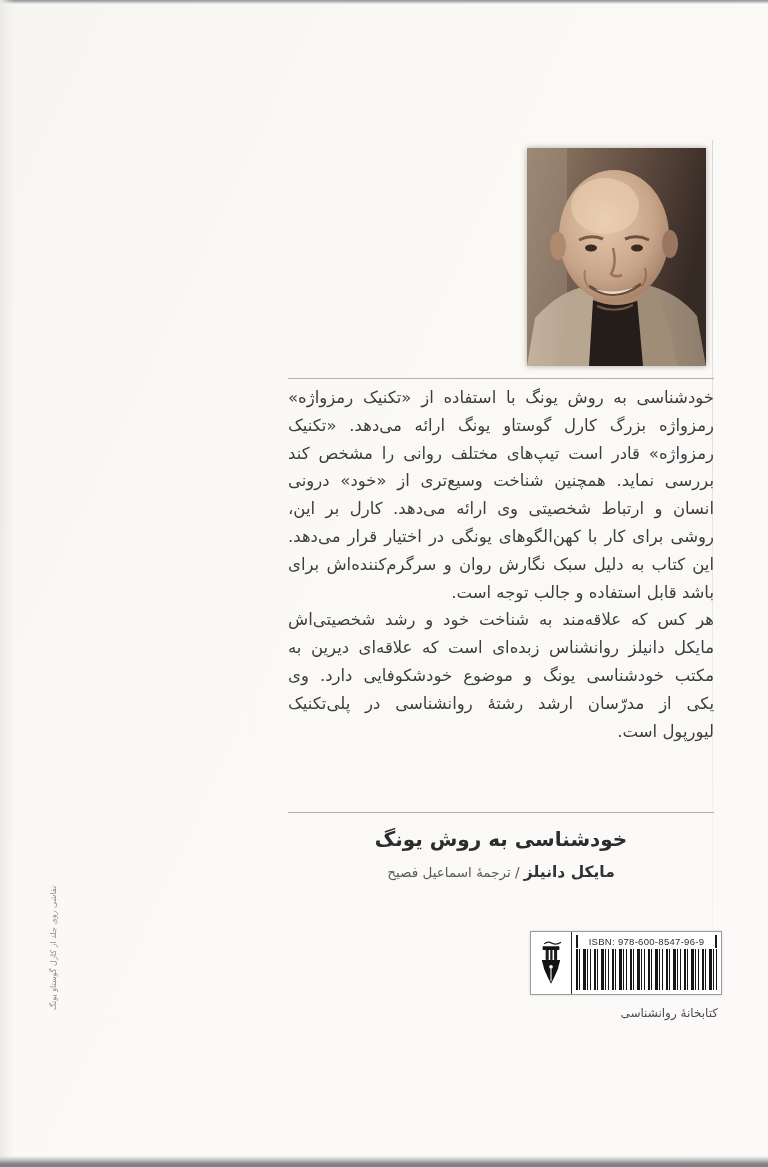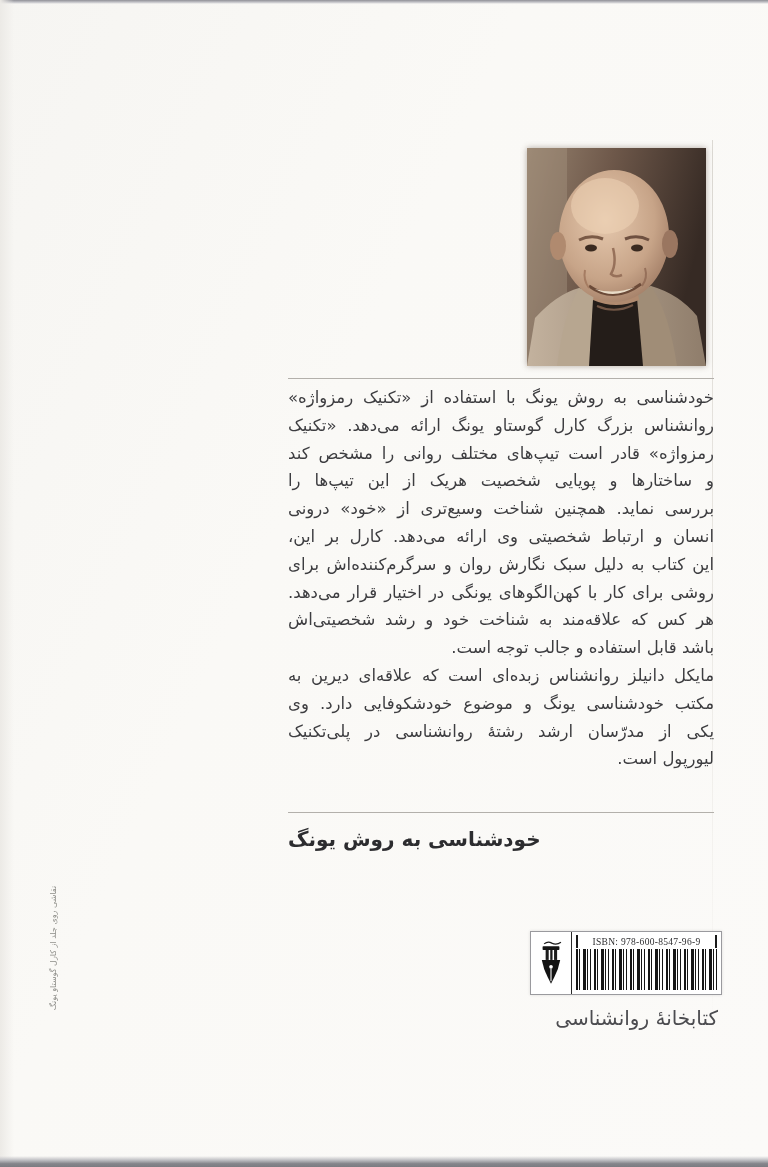--- a/index.html
+++ b/index.html
@@ -30,46 +30,46 @@
   .rule-bottom{top:812px;}
 
   
   .body-text{position:absolute;left:288px;top:384px;width:426px;direction:rtl;
     color:#3d3d40;font-size:16.5px;}
   .body-text .line{height:27.8px;line-height:27.8px;overflow:hidden;
     text-align:justify;text-align-last:justify;white-space:normal;}
   .body-text .line.last{text-align-last:right;}
 
   
-  .title-block{position:absolute;left:288px;top:824px;width:426px;direction:rtl;text-align:left;}
+  .title-block{position:absolute;left:288px;top:824px;width:426px;direction:rtl;text-align:center;}
   .book-title{font-size:20px;font-weight:bold;color:#2c2c2f;line-height:30px;}
   .author-row{margin-top:6px;font-size:13.5px;color:#5a5a5e;line-height:24px;}
   .author-row .author{font-weight:bold;font-size:15.5px;color:#333336;}
 
   
   .barcode-box{position:absolute;left:530px;top:931px;width:192px;height:64px;
     background:#fff;border:1px solid #9a9a9e;box-sizing:border-box;
     display:flex;flex-direction:row;box-shadow:0 0 3px rgba(0,0,0,.12);}
   .bars-area{flex:1;display:flex;flex-direction:column;padding:3px 4px 4px 4px;min-width:0;}
   .isbn-row{display:flex;align-items:center;height:13px;}
   .guard-bar{width:2px;height:13px;background:#1a1a1a;flex:0 0 auto;}
   .isbn-text{flex:1;text-align:center;font-size:9.5px;color:#2e2e30;
-    letter-spacing:.3px;white-space:nowrap;overflow:hidden;font-family:Liberation Serif, serif;}
+    letter-spacing:.3px;white-space:nowrap;overflow:hidden;font-family:Liberation Sans, sans-serif;}
   .bars{flex:1;margin-top:1px;
     background:repeating-linear-gradient(to right,
       #161616 0 2px,#fff 2px 3px,#161616 3px 4px,#fff 4px 7px,
       #161616 7px 10px,#fff 10px 11px,#161616 11px 12px,#fff 12px 14px,
       #161616 14px 15px,#fff 15px 18px);}
   .logo-area{flex:0 0 40px;border-right:1px solid #2a2a2a;display:flex;
     align-items:center;justify-content:center;}
   .logo-area svg{display:block;width:26px;height:54px;}
 
   
   .series-label{position:absolute;left:530px;top:1006px;width:188px;direction:rtl;
-    text-align:right;padding-right:4px;font-size:20px;color:#4c4c50;}
+    text-align:right;padding-right:4px;font-size:12px;color:#4c4c50;}
 
   
   .spine-credit{position:absolute;left:-45px;top:942px;width:200px;height:12px;
     transform:rotate(-90deg);transform-origin:center;
     direction:rtl;text-align:center;font-size:8px;color:#8d8d88;
     white-space:nowrap;letter-spacing:.5px;}
 </style>
 </head>
 <body>
 
@@ -129,38 +129,40 @@
       <path d="M58,122 Q56,132 62,140" stroke="#a57c62" stroke-width="2" fill="none"></path>
       <path d="M118,120 Q121,130 115,138" stroke="#96705a" stroke-width="2" fill="none"></path>
 
       <path d="M70,158 Q88,166 106,157" stroke="#a57c62" stroke-width="2" fill="none" opacity="0.6"></path>
     </svg>
   </div>
 
   <div class="rule rule-top"></div>
   <div class="body-text">
       <div class="line">خودشناسی به روش یونگ با استفاده از «تکنیک رمزواژه»</div>
-      <div class="line">روانشناس بزرگ کارل گوستاو یونگ ارائه می‌دهد. «تکنیک</div>
+      <div class="line">رمزواژه بزرگ کارل گوستاو یونگ ارائه می‌دهد. «تکنیک</div>
       <div class="line">رمزواژه» قادر است تیپ‌های مختلف روانی را مشخص کند</div>
-      <div class="line">و ساختارها و پویایی شخصیت هریک از این تیپ‌ها را</div>
       <div class="line">بررسی نماید. همچنین شناخت وسیع‌تری از «خود» درونی</div>
       <div class="line">انسان و ارتباط شخصیتی وی ارائه می‌دهد. کارل بر این،</div>
+      <div class="line">روشی برای کار با کهن‌الگوهای یونگی در اختیار قرار می‌دهد.</div>
       <div class="line">این کتاب به دلیل سبک نگارش روان و سرگرم‌کننده‌اش برای</div>
-      <div class="line">روشی برای کار با کهن‌الگوهای یونگی در اختیار قرار می‌دهد.</div>
+      <div class="line last">باشد قابل استفاده و جالب توجه است.</div>
       <div class="line">هر کس که علاقه‌مند به شناخت خود و رشد شخصیتی‌اش</div>
-      <div class="line last">باشد قابل استفاده و جالب توجه است.</div>
       <div class="line">مایکل دانیلز روانشناس زبده‌ای است که علاقه‌ای دیرین به</div>
       <div class="line">مکتب خودشناسی یونگ و موضوع خودشکوفایی دارد. وی</div>
       <div class="line">یکی از مدرّسان ارشد رشتهٔ روانشناسی در پلی‌تکنیک</div>
       <div class="line last">لیورپول است.</div>
     </div>
   <div class="rule rule-bottom"></div>
 
   <div class="title-block">
     <div class="book-title">خودشناسی به روش یونگ</div>
+    <div class="author-row">
+      <span class="author">مایکل دانیلز</span><span class="translator"> / ترجمهٔ اسماعیل فصیح</span>
+    </div>
   </div>
 
   <div class="barcode-box">
     <div class="logo-area">
       <svg viewBox="0 0 34 60">
         <path d="M8,5 Q13,1 18,4 Q24,7 30,3" stroke="#1c1c1c" stroke-width="1.6" fill="none"></path>
         <rect x="6" y="8" width="22" height="5" rx="1" fill="#141414"></rect>
         <rect x="10" y="13" width="4" height="13" fill="#1c1c1c"></rect>
         <rect x="16" y="13" width="3" height="13" fill="#1c1c1c"></rect>
         <rect x="21" y="13" width="4" height="13" fill="#1c1c1c"></rect>

